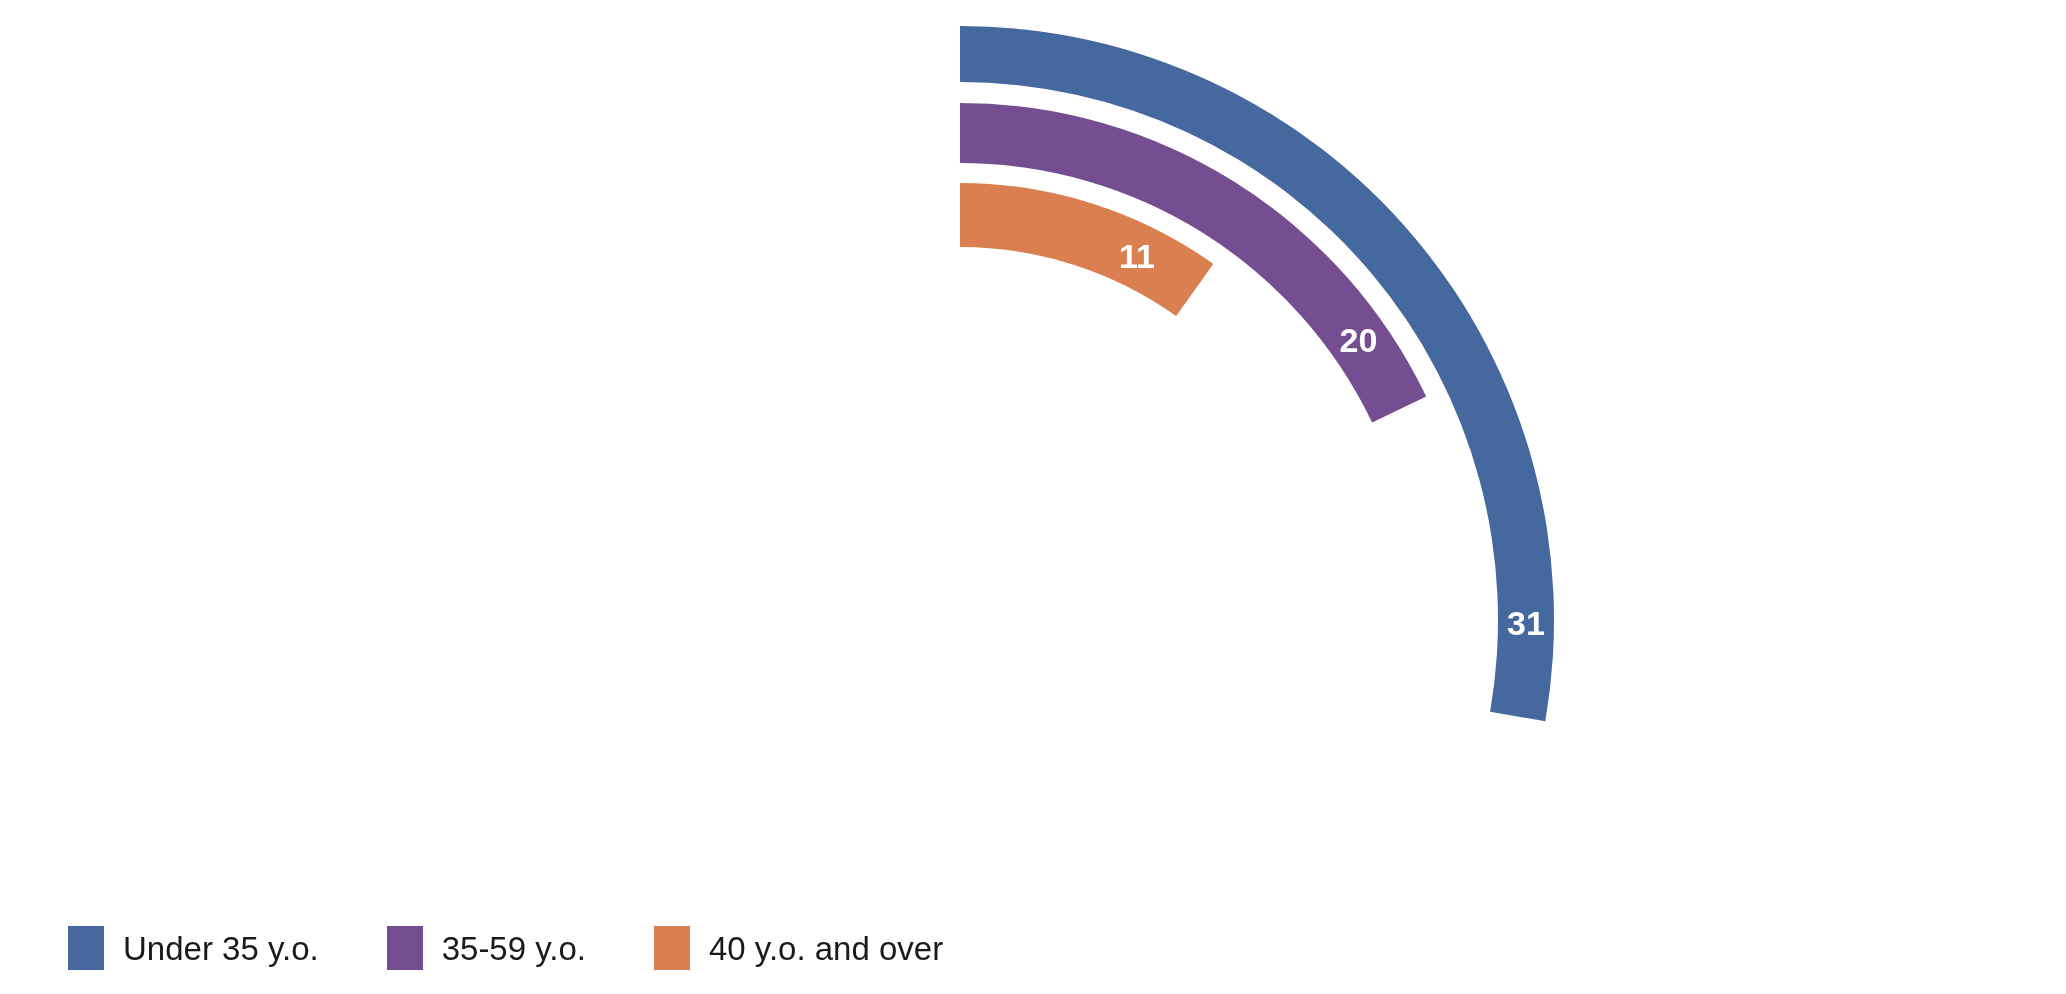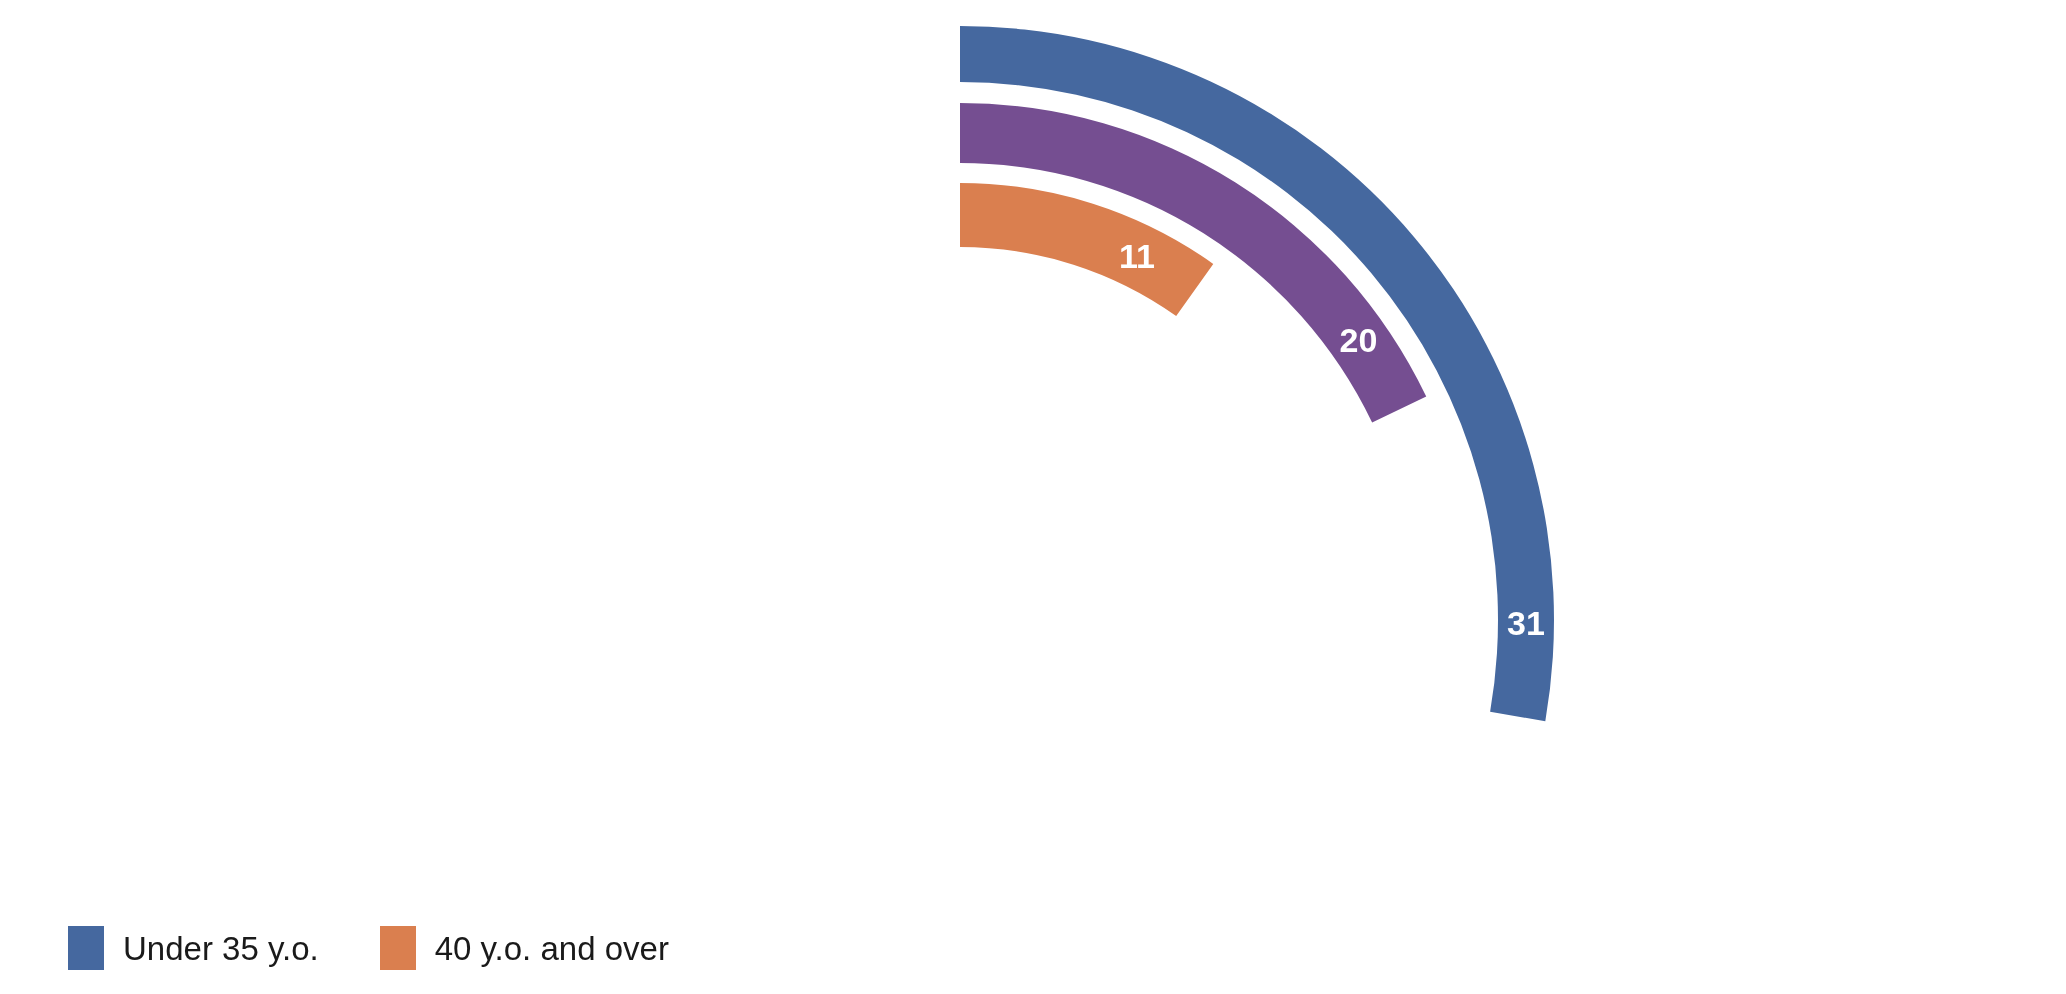--- a/index.html
+++ b/index.html
@@ -38,21 +38,21 @@
     dominant-baseline: central;
     paint-order: stroke;
   }
   #legend {
     position: absolute;
     left: 68px;
     bottom: 24px;
     display: flex;
     flex-direction: row;
     align-items: center;
-    gap: 1px;
+    gap: 8px;
   }
   .legend-entry {
     display: flex;
     flex-direction: row;
     align-items: center;
     margin-right: 60px;
   }
   .legend-swatch {
     width: 36px;
     height: 44px;
@@ -85,18 +85,22 @@
         <text x="1137.031885493628" y="255.74087311561976" class="value-label" fill="#FFFFFF" font-size="34">11</text>
       </g>
   </svg>
 
   <div id="legend">
     <div class="legend-entry">
       <span class="legend-swatch" style="background: rgb(69, 104, 159);"></span>
       <span class="legend-text">Under 35 y.o.</span>
     </div>
     <div class="legend-entry">
+      <span class="legend-swatch" style="background: rgb(117, 78, 145);"></span>
+      <span class="legend-text">35-59 y.o.</span>
+    </div>
+    <div class="legend-entry">
       <span class="legend-swatch" style="background: rgb(218, 127, 79);"></span>
       <span class="legend-text">40 y.o. and over</span>
     </div>
   </div>
 
 </div>
 
 </body></html>

